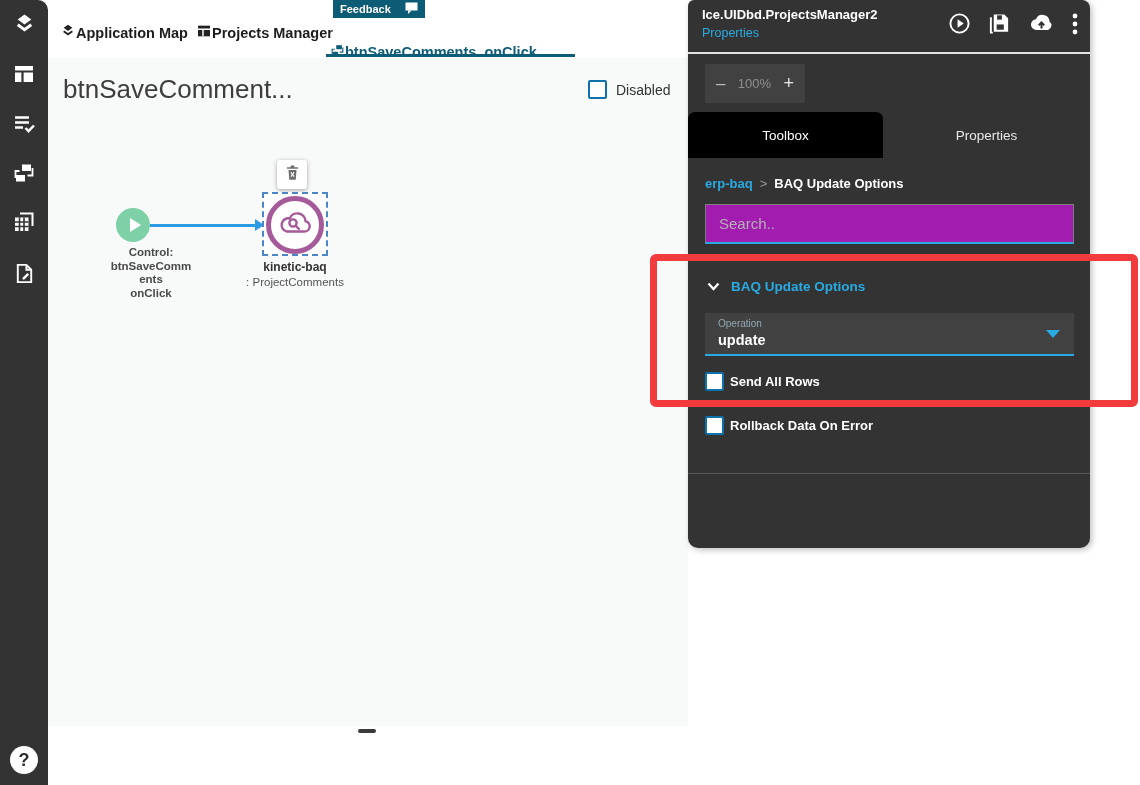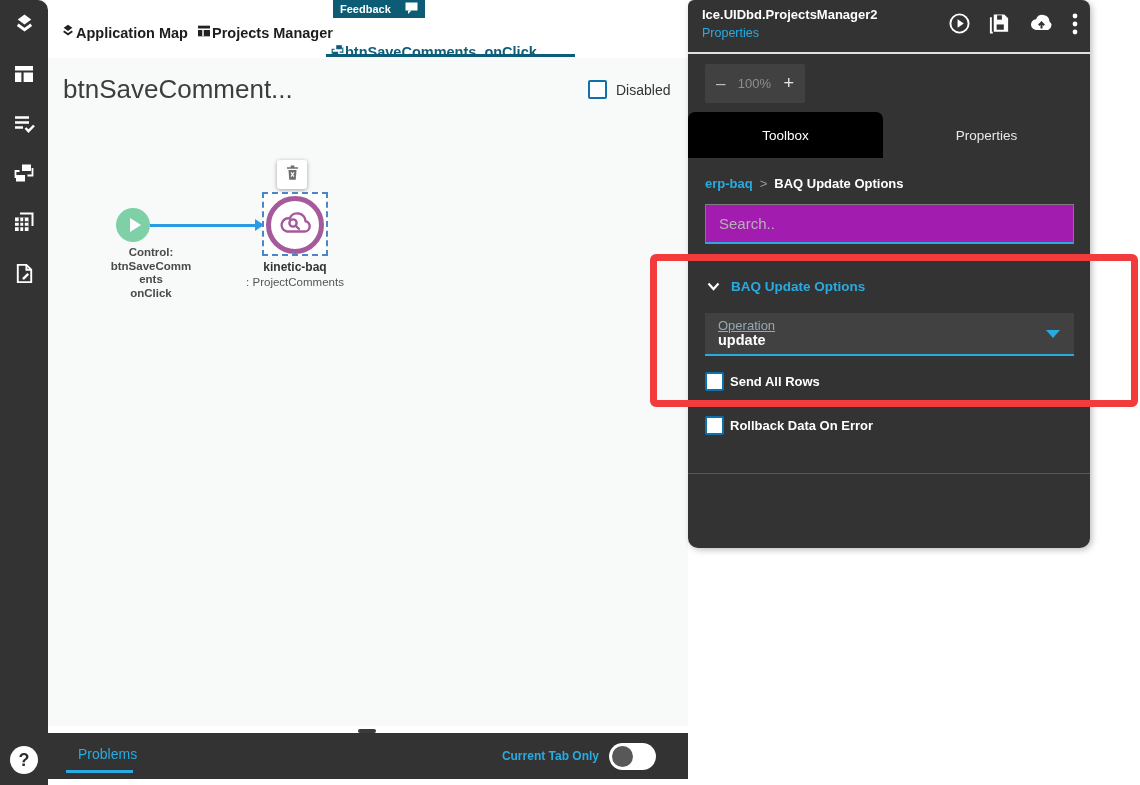--- a/index.html
+++ b/index.html
@@ -74,21 +74,21 @@
   .crumb-cur { color:#fff; }
 
   .search-box { position:absolute; left:17px; top:204px; width:369px; height:40px; background:#a21caf; border:1px solid #7e7e7e; border-bottom:2px solid #29abe2; }
   .search-box input { width:100%; height:100%; background:transparent; border:none; outline:none; color:#cfcfcf; font-size:15px; padding:0 13px; font-family:"Liberation Sans", sans-serif; }
   .search-box input::placeholder { color:#b3b3b3; opacity:1; }
 
   .section-head { position:absolute; left:19px; top:277px; display:flex; align-items:center; gap:11px; cursor:pointer; }
   .section-title { font-size:13.5px; font-weight:bold; color:#29abe2; }
 
   .op-field { position:absolute; left:17px; top:313px; width:369px; height:43px; background:#414141; border-bottom:2px solid #29abe2; cursor:pointer; }
-  .op-label { position:absolute; left:13px; top:5px; font-size:13px; color:#93a9b4;text-decoration:underline; }
+  .op-label { position:absolute; left:13px; top:5px; font-size:10px; color:#93a9b4; }
   .op-value { position:absolute; left:13px; top:19px; font-size:14.5px; font-weight:bold; color:#fff; }
   .op-caret { position:absolute; right:14px; top:17px; width:0; height:0; border-top:8px solid #29abe2; border-left:7px solid transparent; border-right:7px solid transparent; }
 
   .check-row { position:absolute; left:17px; display:flex; align-items:center; gap:6px; }
   .check-label { font-size:13px; font-weight:bold; color:#fff; }
   .content-div { position:absolute; left:0; top:473px; width:402px; height:1px; background:#585858; }
 
   
   .red-box { position:absolute; left:650px; top:254px; width:488px; height:153px; border:7px solid #f23b3d; border-radius:6px; z-index:50; pointer-events:none; }
 </style>
@@ -213,30 +213,20 @@
           </svg></span>
     </div>
     <div class="node-label">
       <div class="l1">kinetic-baq</div>
       <div class="l2">: ProjectComments</div>
     </div>
 
     <div class="resize-handle"></div>
   </div>
 
-  <div class="problems-bar">
-    <div class="problems-tab">Problems</div>
-    <div class="problems-underline"></div>
-    <div class="bar-right">
-      <span class="toggle-label">Current Tab Only</span>
-      <div class="toggle">
-        <div class="knob"></div>
-      </div>
-    </div>
-  </div>
 
   <div class="panel">
     <div class="panel-title">Ice.UIDbd.ProjectsManager2</div>
     <div class="panel-sub">Properties</div>
     <div class="panel-actions">
       <span>
           <svg width="23" height="23" viewBox="0 0 24 24" fill="none" stroke="#fff" stroke-width="2">
             <circle cx="12" cy="12" r="9.5"></circle>
             <path d="M10 7.5l6.5 4.5L10 16.5z" fill="#fff" stroke="none"></path>
           </svg>

